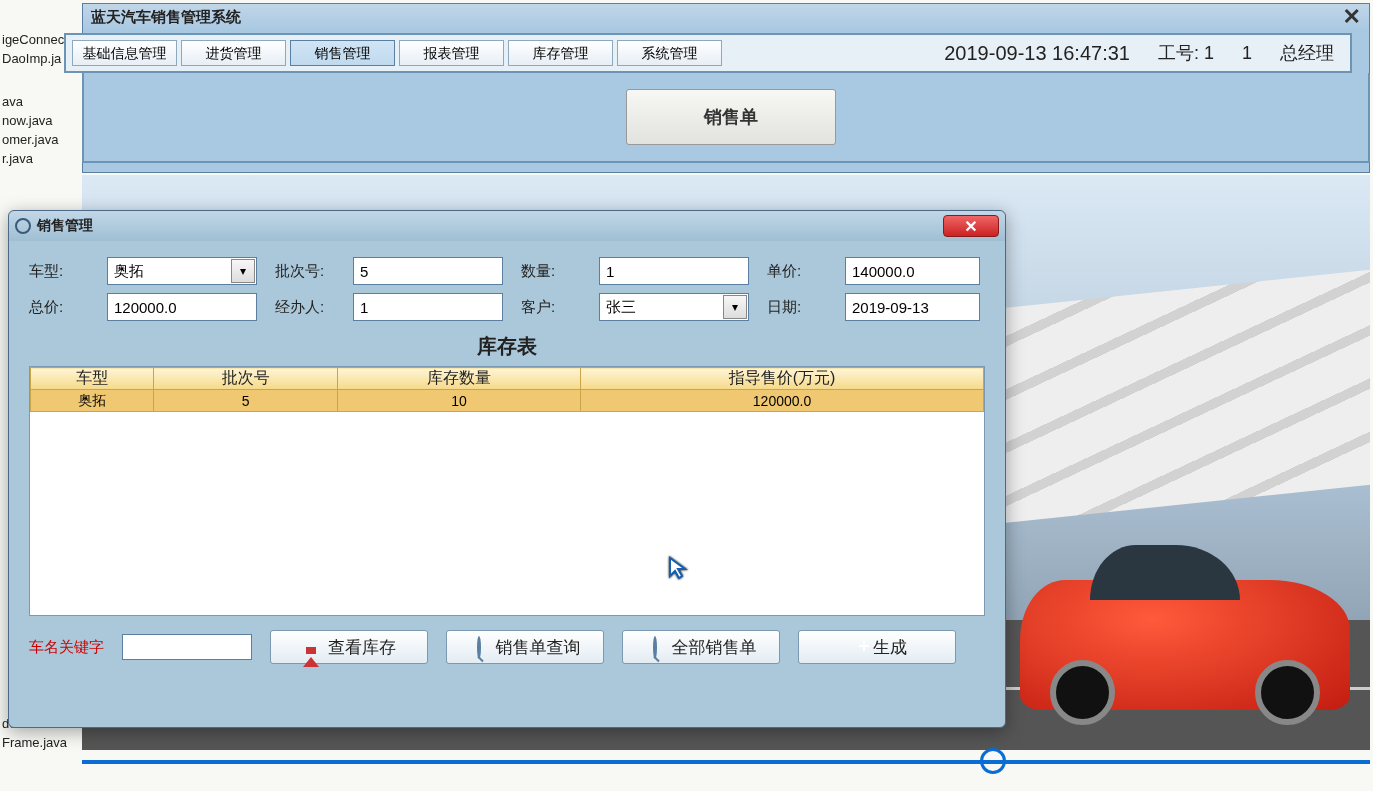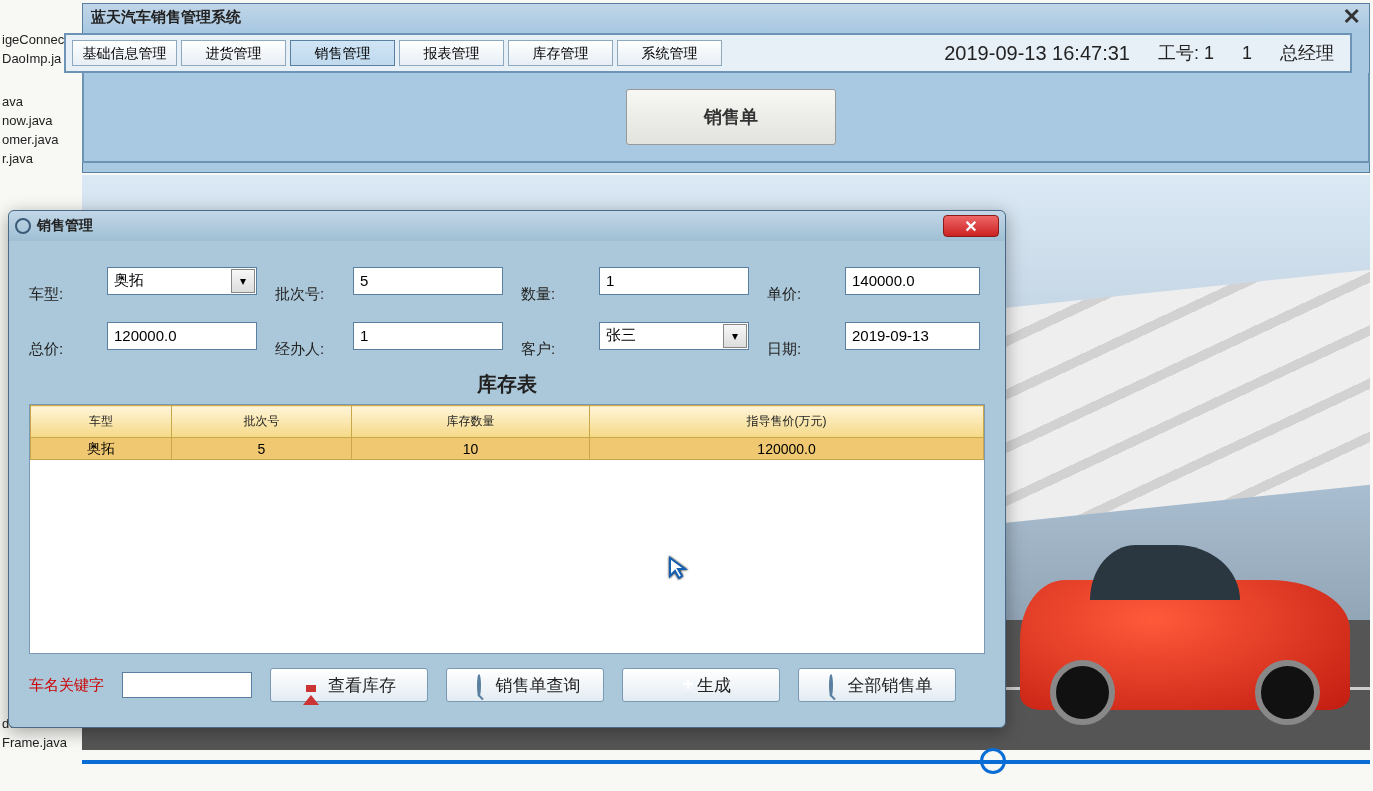--- a/index.html
+++ b/index.html
@@ -83,34 +83,34 @@
 }
 .dlg-title { display:flex; align-items:center; gap:6px; font-weight: bold; font-size: 14px; color: #222; }
 .gear-icon { width:16px; height:16px; border-radius:50%; border:2px solid #3a5a78; position:relative; }
 .dlg-close-btn {
   width: 56px; height: 22px; border-radius: 4px;
   background: linear-gradient(#e66, #c22); border: 1px solid #8a1a1a;
   color: #fff; display:flex; align-items:center; justify-content:center; font-weight:bold; cursor:pointer;
 }
 
 .form-area { padding: 16px 20px 4px; display: grid; grid-template-columns: 60px 150px 60px 150px 60px 150px 60px 135px; gap: 8px 18px; align-items:center; }
-.form-label { font-size: 15px; color: #222; text-align: left; margin-top: 28px; }
+.form-label { font-size: 15px; color: #222; text-align: left; }
 .form-input, .form-select {
   height: 28px; border: 1px solid #5a7fa0; background: #fff; font-size: 15px; padding: 0 6px; width: 100%;
 }
 .select-wrap { position: relative; }
 .select-arrow { position:absolute; right:2px; top:2px; width:24px; height:24px; background:linear-gradient(#f7f7f7,#ddd); border:1px solid #888; display:flex; align-items:center; justify-content:center; font-size:12px; pointer-events:none; }
 
 .table-title { text-align:center; font-size: 20px; font-weight: bold; margin: 8px 0 6px; color:#222; }
 
 .inv-table { margin: 0 20px; border: 1px solid #7a99b3; background:#fff; height: 250px; overflow:auto; }
 .inv-table table { width: 100%; border-collapse: collapse; }
 .inv-table th {
   background: linear-gradient(#fff5d8, #f5d987); border: 1px solid #caa64a;
-  height: 32px; font-size: 12px; font-weight: normal; color:#222;
+  height: 20px; font-size: 16px; font-weight: normal; color:#222;
 }
 .inv-table td {
   background: #f0c872; border: 1px solid #caa64a; height: 22px; text-align: center; font-size: 14px;
 }
 .inv-blank { height: 200px; background:#fff; }
 
 .dlg-buttons { display:flex; align-items:center; gap: 18px; padding: 14px 20px; }
 .kw-label { font-size: 15px; color: #c00; }
 .kw-input { width: 130px; height: 26px; border:1px solid #5a7fa0; background:#fff; padding:0 5px; }
 .action-btn {
@@ -257,26 +257,26 @@
       <input class="kw-input" value="" style="">
       <button class="action-btn">
         <span class="ico"><span class="ico-home"></span></span>
         <span>查看库存</span>
       </button>
       <button class="action-btn">
         <span class="ico"><span class="ico-search"></span></span>
         <span>销售单查询</span>
       </button>
       <button class="action-btn">
+        <span class="ico"><span class="ico-search"></span></span>
+        <span>全部销售单</span>
+      </button>
+      <button class="action-btn">
         <span class="ico"><span class="ico-plus"></span></span>
         <span>生成</span>
-      </button>
-      <button class="action-btn">
-        <span class="ico"><span class="ico-search"></span></span>
-        <span>全部销售单</span>
       </button>
     </div>
   </div>
 
   <div class="cursor-arrow">
     <svg width="22" height="24" viewBox="0 0 22 24">
       <path d="M2 2 L2 20 L7 15 L11 22 L14 20 L10 13 L17 13 Z" fill="#fff" stroke="#1560b0" stroke-width="2"></path>
     </svg>
   </div>
 

